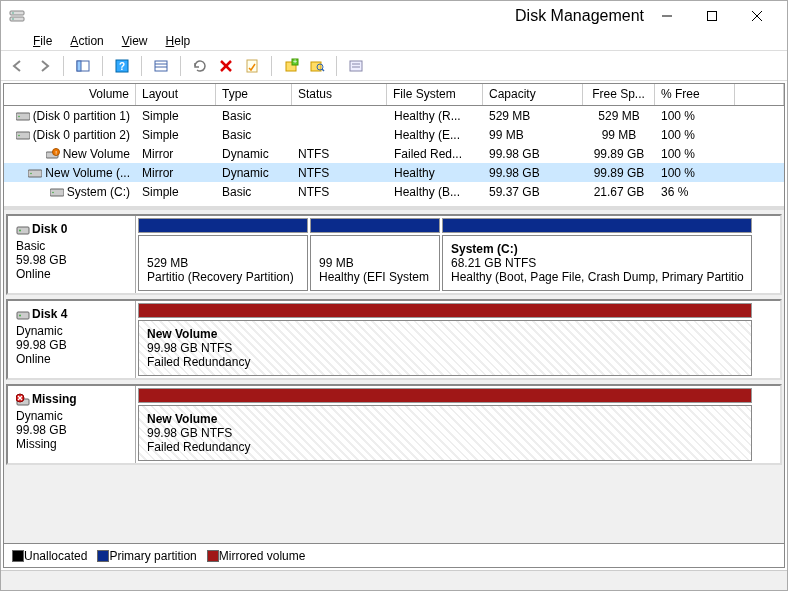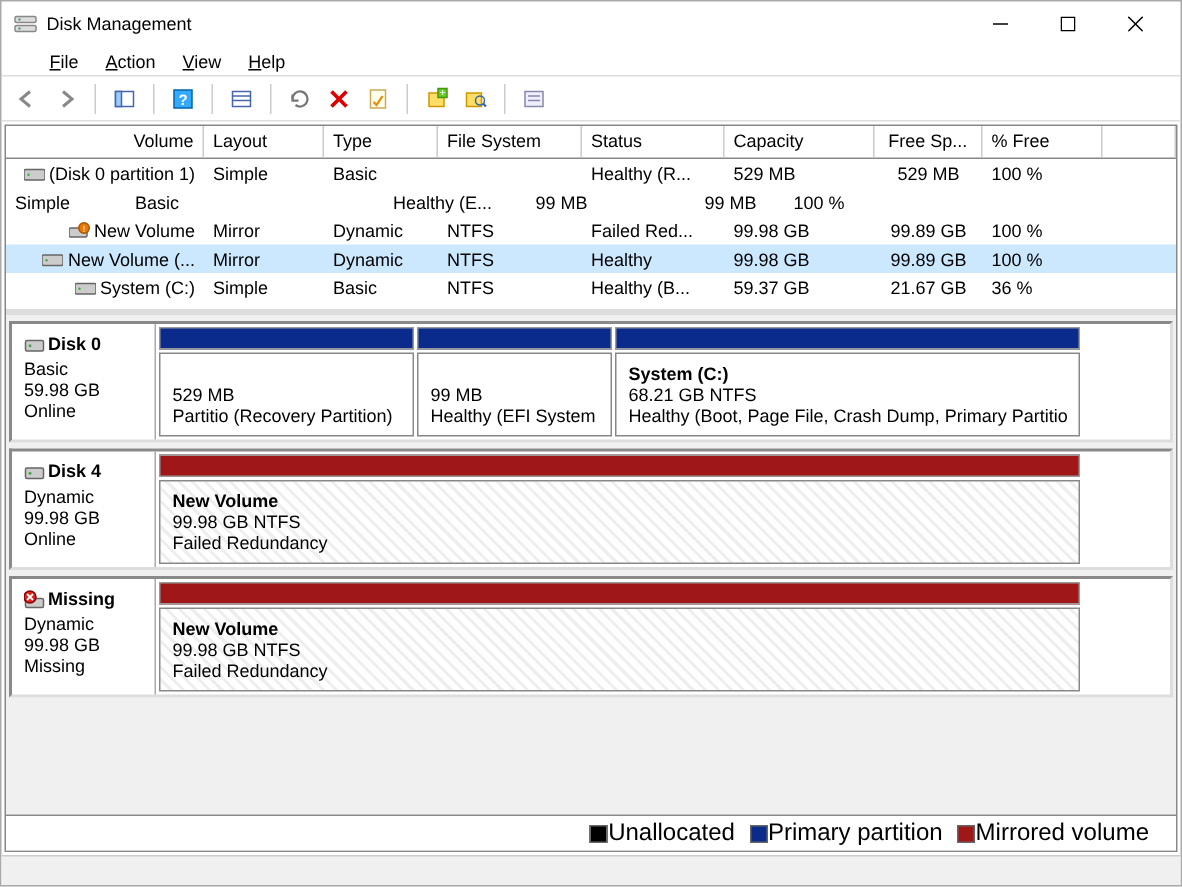--- a/index.html
+++ b/index.html
@@ -1,50 +1,50 @@
 <!DOCTYPE html>
 <html><head>
 <meta charset="utf-8">
 <style>
 * { box-sizing: border-box; margin: 0; padding: 0; }
 body { font-family: "Segoe UI", Tahoma, sans-serif; font-size: 12px; background: #fff; color: #000; width: 788px; height: 591px; overflow: hidden; border: 1px solid #aaa; display: flex; flex-direction: column; }
 .titlebar { height: 30px; display: flex; align-items: center; padding: 0 8px; }
 .titlebar .app-icon { width: 16px; height: 16px; margin-right: 6px; display: inline-flex; align-items: center; justify-content: center; }
-.titlebar .title { flex: 1; font-size: 12px; }
+.titlebar .title { flex: 1; font-size: 16px; text-align: right; }
 .titlebar .win-btn { width: 45px; height: 30px; display: flex; align-items: center; justify-content: center; cursor: pointer; }
 .menubar { height: 20px; display: flex; align-items: center; padding: 0 24px; gap: 2px; border-bottom: 1px solid #ddd; }
 .menubar .menu-item { padding: 2px 8px; cursor: pointer; }
 .menubar .menu-item .ul { text-decoration: underline; }
 .toolbar { height: 30px; display: flex; align-items: center; padding: 2px 6px; gap: 4px; border-bottom: 1px solid #ddd; position: relative; }
 .toolbar .tb-btn { width: 22px; height: 22px; display: flex; align-items: center; justify-content: center; border: 1px solid transparent; cursor: pointer; }
 .toolbar .tb-sep { width: 1px; height: 20px; background: #ccc; margin: 0 4px; }
 .content { flex: 1; display: flex; flex-direction: column; border: 1px solid #888; margin: 2px; overflow: hidden; }
 .table-header { display: flex; background: #fff; border-bottom: 1px solid #888; height: 22px; }
 .table-header .th { border-right: 1px solid #ccc; padding: 3px 6px; font-size: 12px; overflow: hidden; white-space: nowrap; }
 .table-body { background: #fff; overflow-y: auto; }
 .table-row { display: flex; height: 19px; align-items: center; }
 .table-row.selected { background: #cce8ff; }
 .table-row .td { padding: 1px 6px; font-size: 12px; overflow: hidden; white-space: nowrap; }
 .table-row .vol-icon { width: 14px; height: 12px; margin-right: 3px; display: inline-block; vertical-align: middle; }
 .c-vol { width: 132px; text-align: right; } .c-layout { width: 80px; } .c-type { width: 76px; } .c-fs { width: 96px; }
 .c-status { width: 95px; } .c-cap { width: 100px; } .c-free { width: 72px; text-align: center; } .c-pct { width: 80px; }
 .splitter { height: 4px; background: #ddd; cursor: row-resize; }
 .disk-panel { flex: 1; overflow-y: scroll; background: #f0f0f0; padding: 4px 2px; }
 .disk-row { display: flex; margin-bottom: 4px; background: #fff; border: 2px inset #ddd; }
-.disk-info { width: 96px; border-right: 1px solid #aaa; padding: 6px 8px; font-size: 12px; }
+.disk-info { width: 128px; border-right: 1px solid #aaa; padding: 6px 8px; font-size: 12px; }
 .disk-info .dname { font-weight: bold; }
 .disk-info .dicon { width: 14px; height: 14px; display: inline-block; vertical-align: middle; margin-right: 2px; }
 .disk-parts { flex: 1; display: flex; flex-direction: column; padding: 2px; }
 .disk-stripe { height: 15px; display: flex; gap: 2px; }
 .disk-stripe .stripe-seg { border: 1px solid #999; }
 .disk-boxes { flex: 1; display: flex; gap: 2px; margin-top: 2px; }
 .part-box { border: 1px solid #888; padding: 6px 8px; font-size: 12px; overflow: hidden; white-space: nowrap; background: #fff; }
 .part-box.hatched { background: repeating-linear-gradient(45deg, #fff, #fff 4px, #eee 4px, #eee 6px); }
 .part-box .pname { font-weight: bold; }
-.legend { height: 24px; border-top: 1px solid #888; display: flex; align-items: center; padding: 0 8px; gap: 0; font-size: 16px; background: #fff; justify-content: flex-end; }
+.legend { height: 24px; border-top: 1px solid #888; display: flex; align-items: center; padding: 0 8px; gap: 0; font-size: 12px; background: #fff; }
 .legend .sw { width: 12px; height: 12px; border: 1px solid #666; display: inline-block; }
 .statusbar { height: 20px; border-top: 1px solid #ccc; background: #f0f0f0; }
 </style>
 </head>
 <body>
 
 <div class="titlebar">
   <span class="app-icon">
     <svg width="16" height="16" viewBox="0 0 16 16">
         <rect x="1" y="3" width="14" height="4" rx="1" fill="#ddd" stroke="#888"></rect>
@@ -155,22 +155,22 @@
       </svg>
     </div>
 </div>
 
 <div class="content">
 
   <div class="table-header" id="thead">
       <div class="th c-vol">Volume</div>
       <div class="th c-layout">Layout</div>
       <div class="th c-type">Type</div>
+      <div class="th c-status">Status</div>
       <div class="th c-fs">File System</div>
-      <div class="th c-status">Status</div>
       <div class="th c-cap">Capacity</div>
       <div class="th c-free">Free Sp...</div>
       <div class="th c-pct">% Free</div>
       <div class="th" style="flex: 1 1 0%;"></div>
     </div>
 
   <div class="table-body" id="tbody" style="height:100px;">
       <div class="table-row">
         <div class="td c-vol"><span class="vol-icon"><svg width="14" height="12">
               <rect x="0" y="3" width="14" height="7" rx="1" fill="#ccc" stroke="#666"></rect>
@@ -178,20 +178,24 @@
             </svg></span>(Disk 0 partition 1)</div>
         <div class="td c-layout">Simple</div>
         <div class="td c-type">Basic</div>
         <div class="td c-fs"></div>
         <div class="td c-status">Healthy (R...</div>
         <div class="td c-cap">529 MB</div>
         <div class="td c-free">529 MB</div>
         <div class="td c-pct">100 %</div>
       </div>
       <div class="table-row">
+        <div class="td c-vol"><span class="vol-icon"><svg width="14" height="12">
+              <rect x="0" y="3" width="14" height="7" rx="1" fill="#ccc" stroke="#666"></rect>
+              <circle cx="3" cy="6.5" r="0.8" fill="#4a4"></circle>
+            </svg></span>(Disk 0 partition 2)</div>
         <div class="td c-layout">Simple</div>
         <div class="td c-type">Basic</div>
         <div class="td c-fs"></div>
         <div class="td c-status">Healthy (E...</div>
         <div class="td c-cap">99 MB</div>
         <div class="td c-free">99 MB</div>
         <div class="td c-pct">100 %</div>
       </div>
       <div class="table-row">
         <div class="td c-vol"><span class="vol-icon"><svg width="14" height="12">

